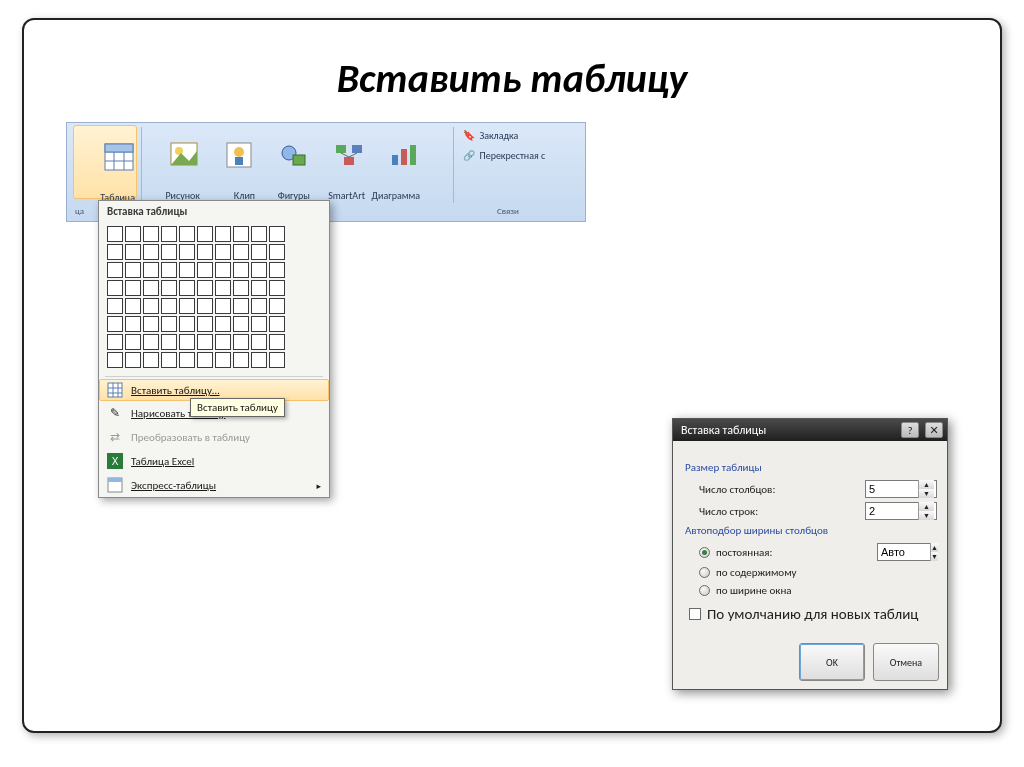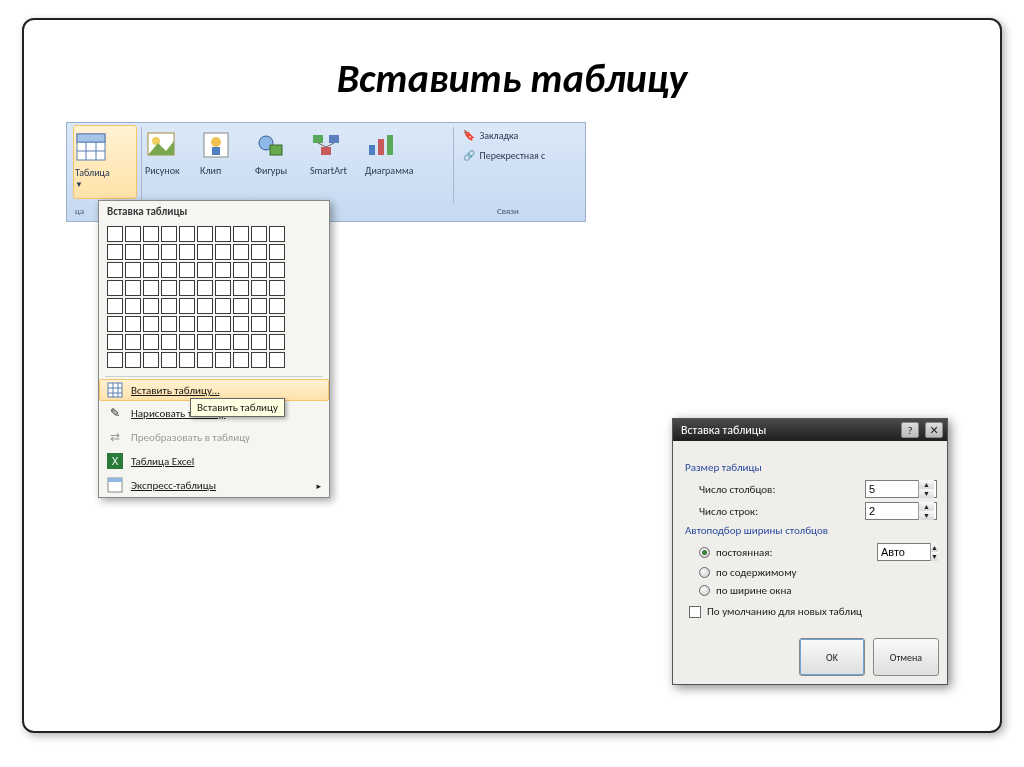--- a/index.html
+++ b/index.html
@@ -42,27 +42,28 @@
     width: 520px;
     height: 100px;
     background: linear-gradient(180deg, #dbe8f8 0%, #c5d9f0 100%);
     border: 1px solid #9ab0ce;
     overflow: hidden;
     font-size: 11px;
   }
   .ribbon-btn {
     display: inline-flex;
     flex-direction: column;
-    align-items: flex-start;
+    align-items: flex-end;
     justify-content: flex-start;
     height: 70px;
     width: 55px;
-    padding-top: 4px;
+    padding-top: 16px;
     font-size: 10px;
     color: #2a3a55;
+    gap: 17px;
   }
   .ribbon-btn .ico { width: 32px; height: 32px; margin-bottom: 3px; display: flex; align-items: center; justify-content: center; }
   .ribbon-group {
     position: absolute;
     top: 2px;
     display: flex;
     align-items: flex-start;
   }
   .group-tables { left: 6px; border: 1px solid #f5c46a; background: linear-gradient(#fff2d4,#ffe2a8); border-radius: 3px; padding: 1px; }
   .group-tables .ribbon-btn { width: 60px; }
@@ -238,21 +239,21 @@
   .combo {
     display: inline-flex;
     border: 1px solid #7a7a7a;
     background: #fff;
     height: 18px;
     width: 60px;
     align-items: center;
   }
   .combo input { border: none; width: 52px; font-size: 11px; padding: 0 3px; outline: none; }
   .check-row {
-    display: flex; align-items: center; gap: 6px; margin: 8px 0 8px 6px; font-size: 11px;
+    display: flex; align-items: center; gap: 6px; margin: 8px 0 8px 6px; font-size: 15px;
   }
   .check-box { width: 12px; height: 12px; border: 1px solid #6a6a6a; background: #fff; }
   .dialog-buttons {
     display: flex; justify-content: flex-end; gap: 8px;
     padding: 4px 8px 8px 8px;
   }
   .dlg-btn {
     min-width: 66px; height: 38px;
     background: linear-gradient(#fafafa,#dedede);
     border: 1px solid #888; border-radius: 3px;

